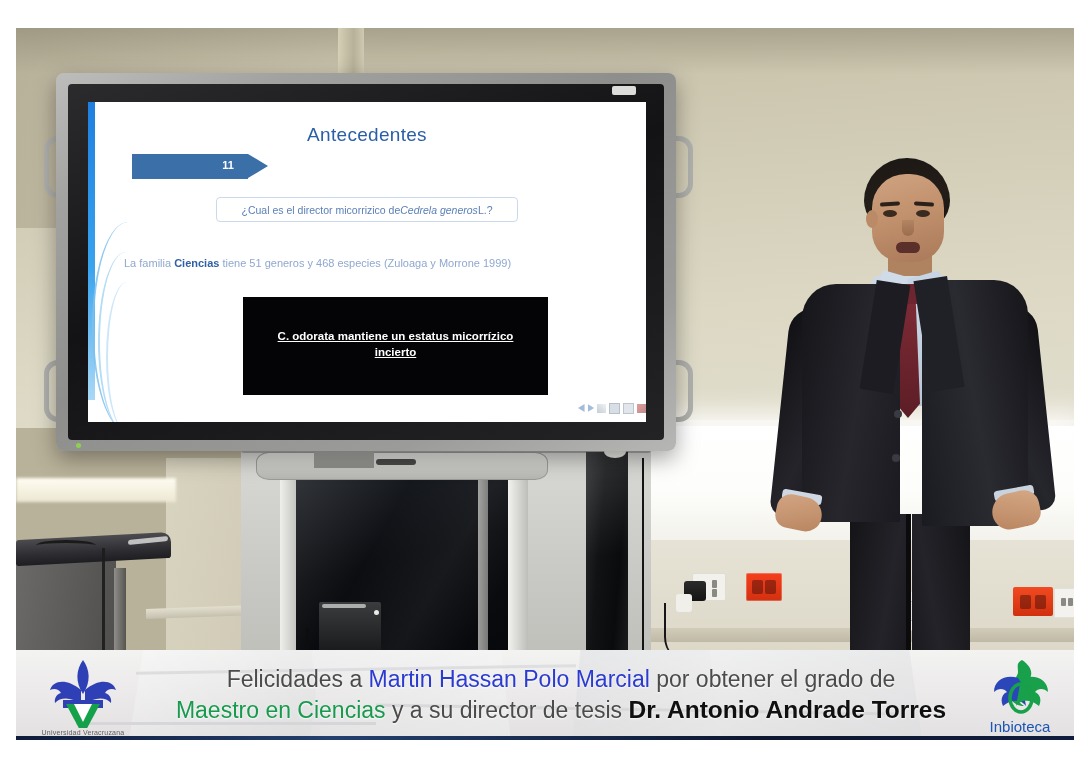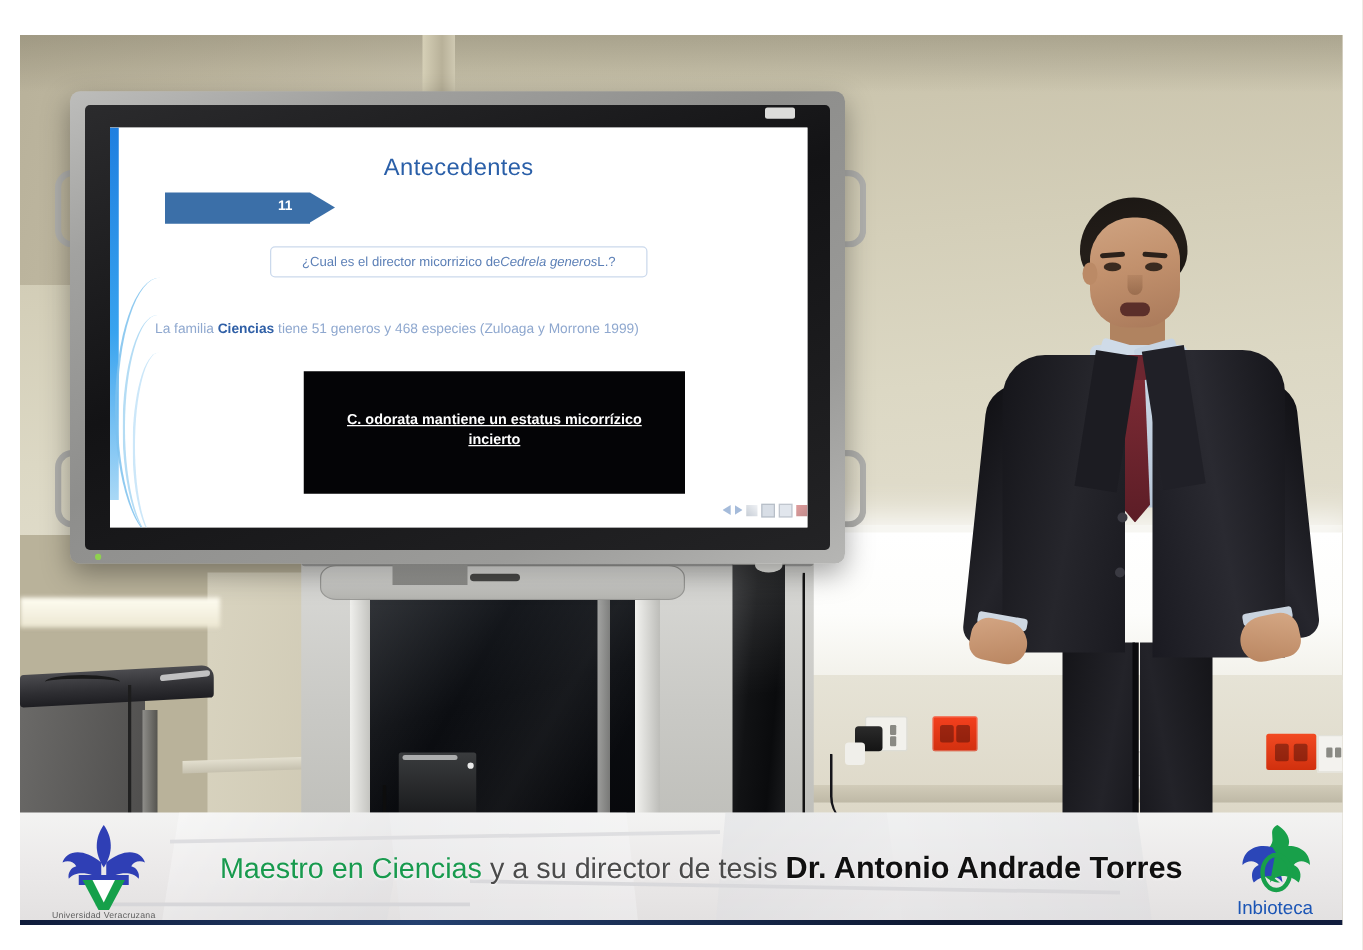--- a/index.html
+++ b/index.html
@@ -445,20 +445,21 @@
       <div class="bg-pan1"></div>
       <div class="bg-pan2"></div>
       <div class="bg-pan3"></div>
       <div class="bg-pan4"></div>
       <div class="bg-line" style="left:120px;top:18px;width:440px;transform:skewY(-1deg);"></div>
       <div class="bg-line" style="left:360px;top:58px;width:520px;transform:skewY(1deg);"></div>
       <div class="bg-line" style="left:60px;top:72px;width:300px;"></div>
     </div>
 
     <div class="banner-text">
+      <div class="bt-line bt-l1"><span>Felicidades a </span><span class="bt-blue">Martin Hassan Polo Marcial</span><span> por obtener el grado de</span></div>
       <div class="bt-line bt-l2"><span class="bt-green">Maestro en Ciencias</span><span> y a su director de tesis </span><span class="bt-black">Dr. Antonio Andrade Torres</span></div>
     </div>
 
     <div class="banner-bottom-dark"></div>
   </div>
 
   <div class="logo-uv">
     <svg width="118" height="72" viewBox="0 0 118 72">
       <g transform="translate(59,8)">
         <path d="M0,-4 C-7,6 -8,18 0,30 C8,18 7,6 0,-4 Z" fill="#2f3fb5"></path>

